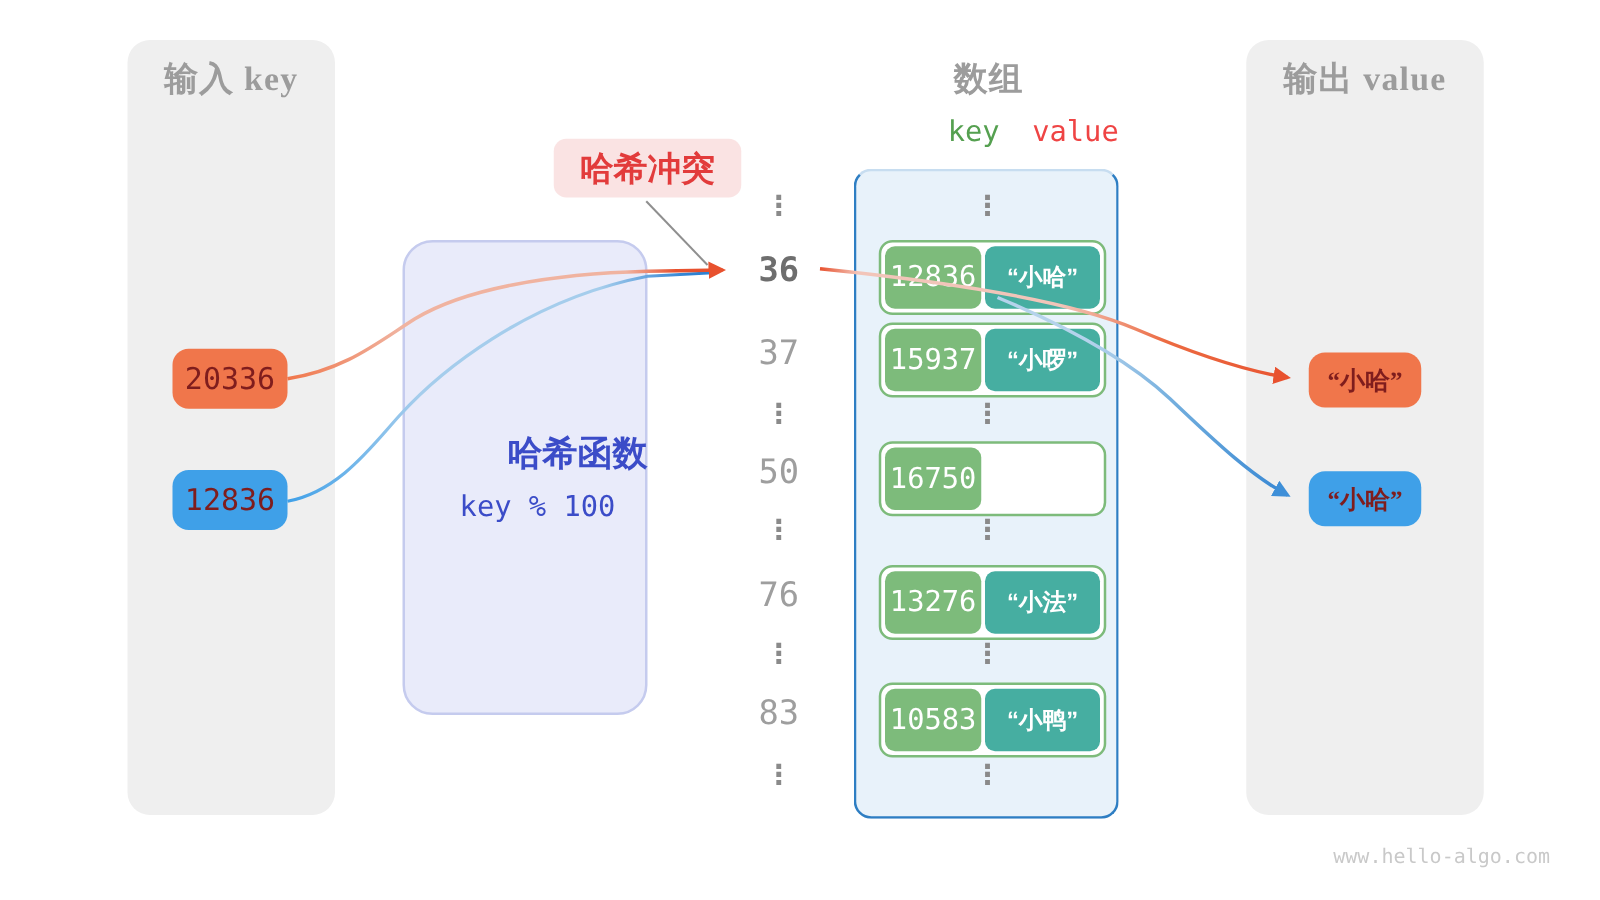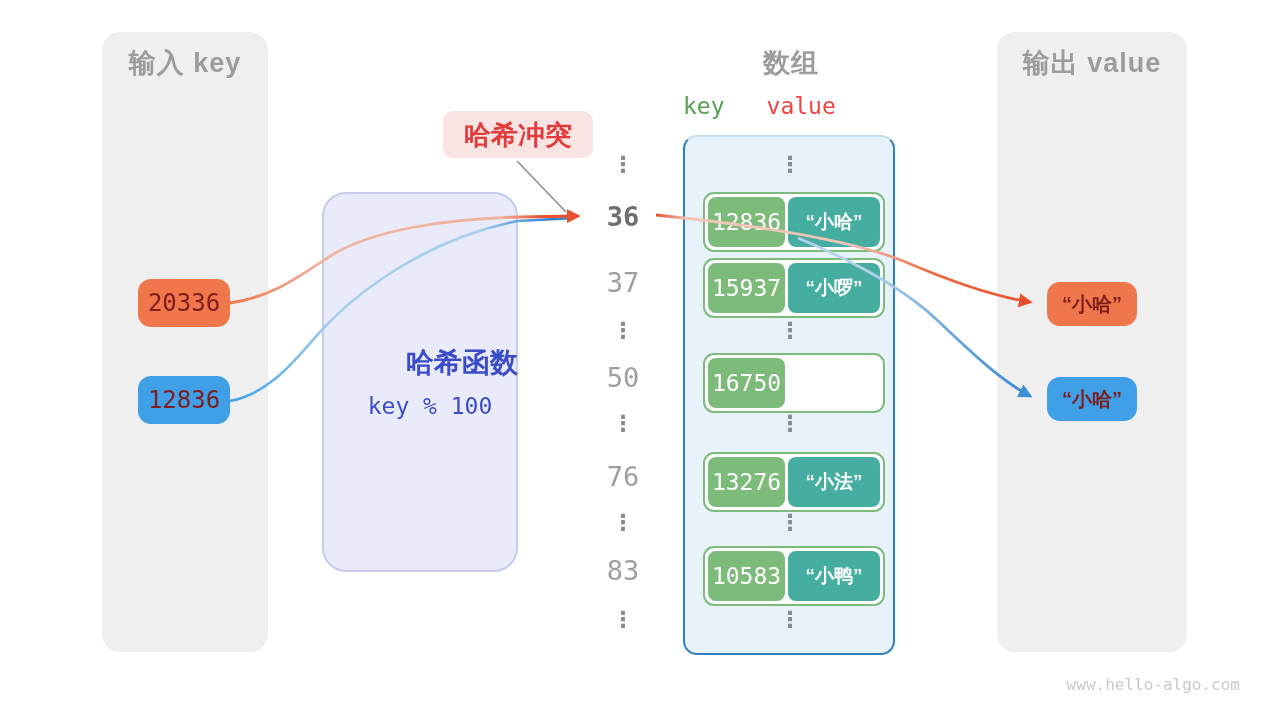--- a/index.html
+++ b/index.html
@@ -1,33 +1,33 @@
 <!DOCTYPE html>
 <html><head>
 <meta charset="utf-8">
 <style>
   html,body{margin:0;padding:0;background:#fff;}
   #canvas{position:relative;width:1280px;height:720px;background:#ffffff;overflow:hidden;
           font-family:"Liberation Sans","DejaVu Sans",sans-serif;}
-  .abs{position:absolute;box-sizing:border-box;}
+  .abs{position:absolute;box-sizing:border-box;font-family:Liberation Serif, serif;}
   .panel{background:#EFEFEF;border-radius:18px;}
   .hdr{font-size:27px;font-weight:700;color:#9C9C9C;text-align:center;letter-spacing:1px;white-space:nowrap;}
   .mono{font-family:"DejaVu Sans Mono","Liberation Mono",monospace;}
   .hash-box{background:#E9EBFA;border:2px solid #C5CBEE;border-radius:24px;}
   .hash-title{font-size:28px;font-weight:600;color:#3B4CC8;text-align:right;}
   .hash-formula{font-size:23px;color:#3B4CC8;text-align:center;}
   .collision{background:#FAE3E3;border-radius:10px;display:flex;align-items:center;justify-content:center;
              font-size:27px;font-weight:700;color:#E23B3B;}
   .io-box{border-radius:13px;display:flex;align-items:center;justify-content:center;color:#7f1d1d;}
   .io-box.key{font-size:24px;}
   .io-box.val{font-size:20px;font-weight:600;}
   .bg-orange{background:#F0764B;}
   .bg-blue{background:#3FA0E8;}
   .array-box{background:#E8F2FA;border:2.5px solid #2E7EC3;border-top-color:#C7DDF0;border-radius:14px;}
-  .kv-header{display:flex;justify-content:flex-start;gap:42px;font-size:23px;}
+  .kv-header{display:flex;justify-content:flex-end;gap:26px;font-size:23px;}
   .kv-key{color:#55A050;}
   .kv-val{color:#ef4444;}
   .row{position:absolute;left:592px;width:303px;}
   .idx{position:absolute;left:0;top:0;width:62px;height:50px;line-height:50px;text-align:center;
        font-size:27px;color:#9E9E9E;}
   .idx.hl{font-weight:700;color:#6E6E6E;}
   .pair{position:absolute;left:111px;top:0;width:172px;height:50px;background:#fff;
         border:2px solid #7DBB7B;border-radius:11px;display:flex;padding:3px;gap:3px;}
   .key-cell{width:77px;background:#7DBB7B;border-radius:8px;color:#fff;font-size:23px;
             display:flex;align-items:center;justify-content:center;}

